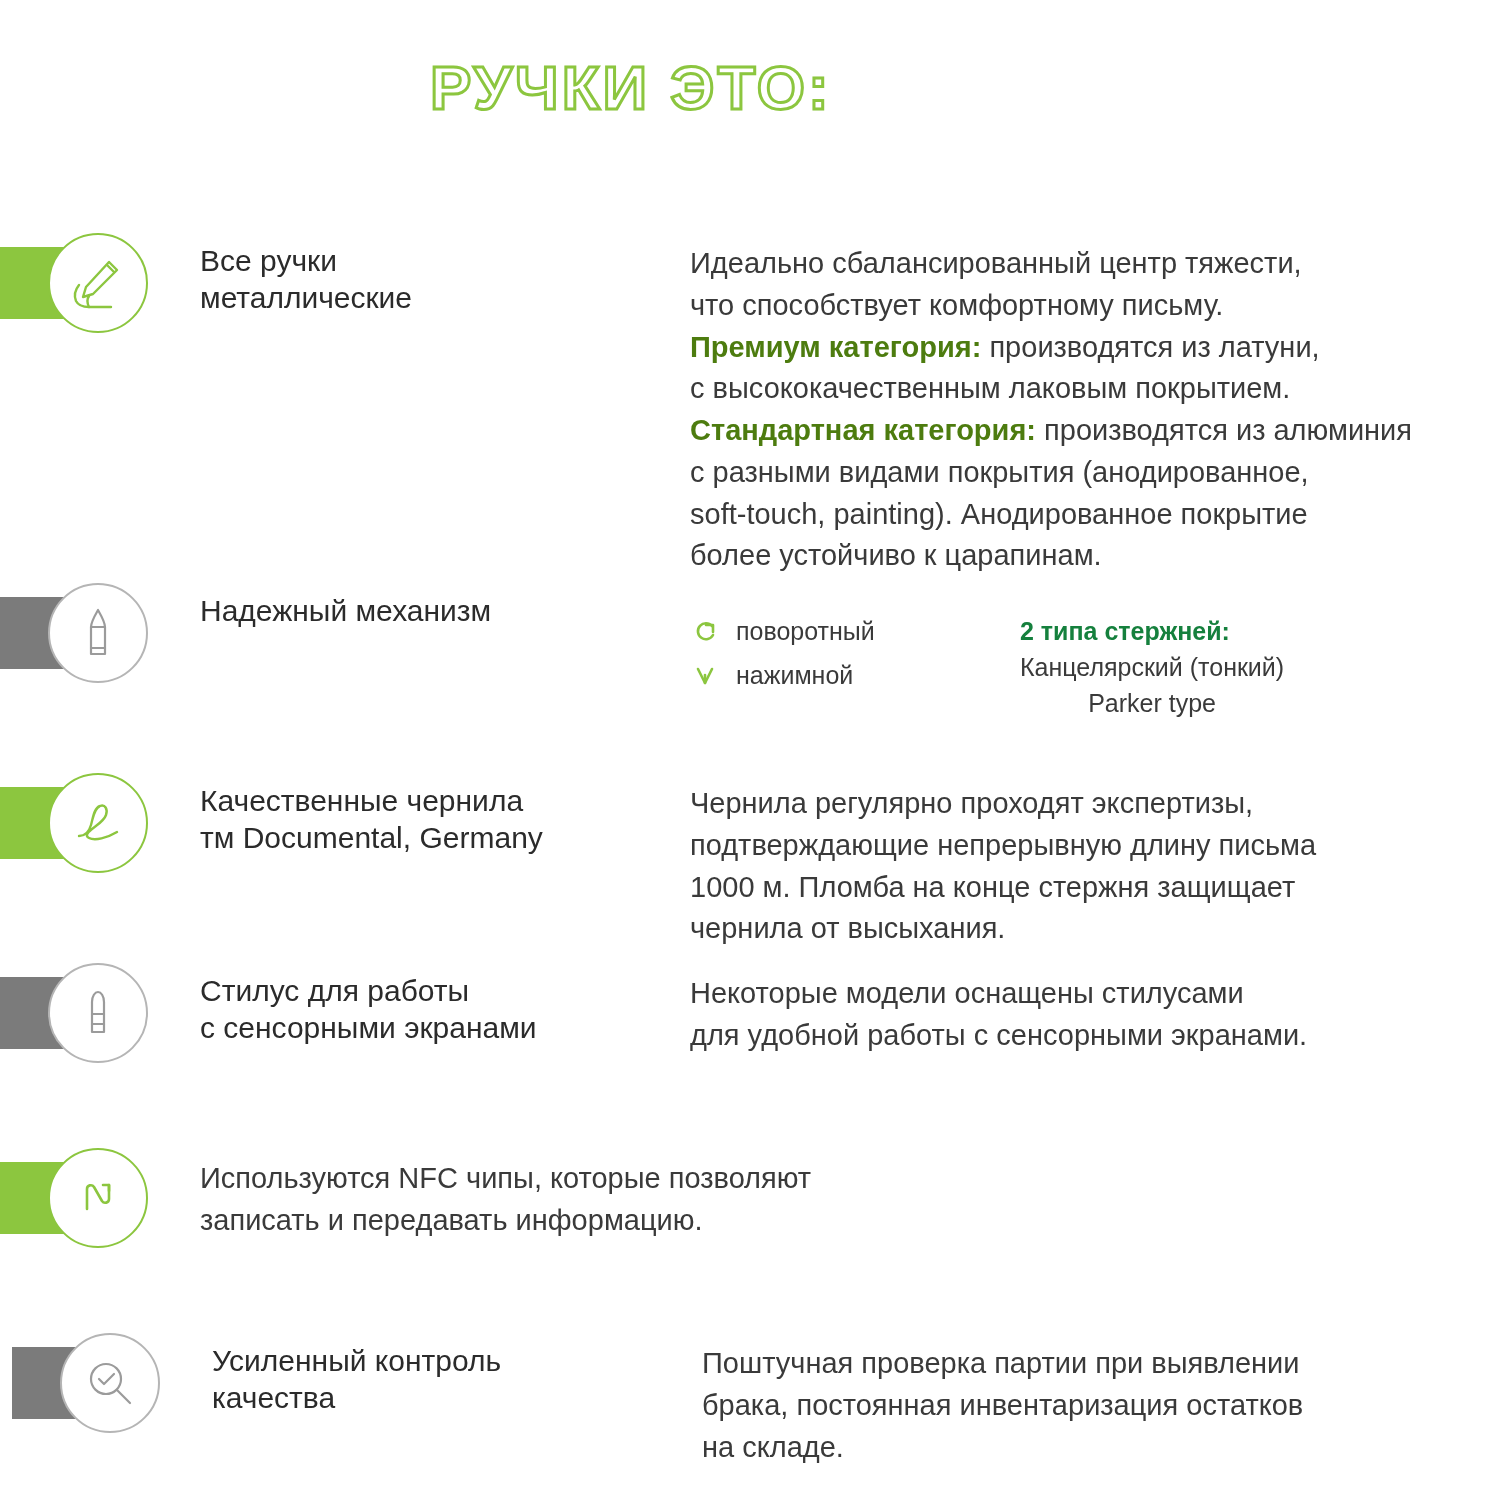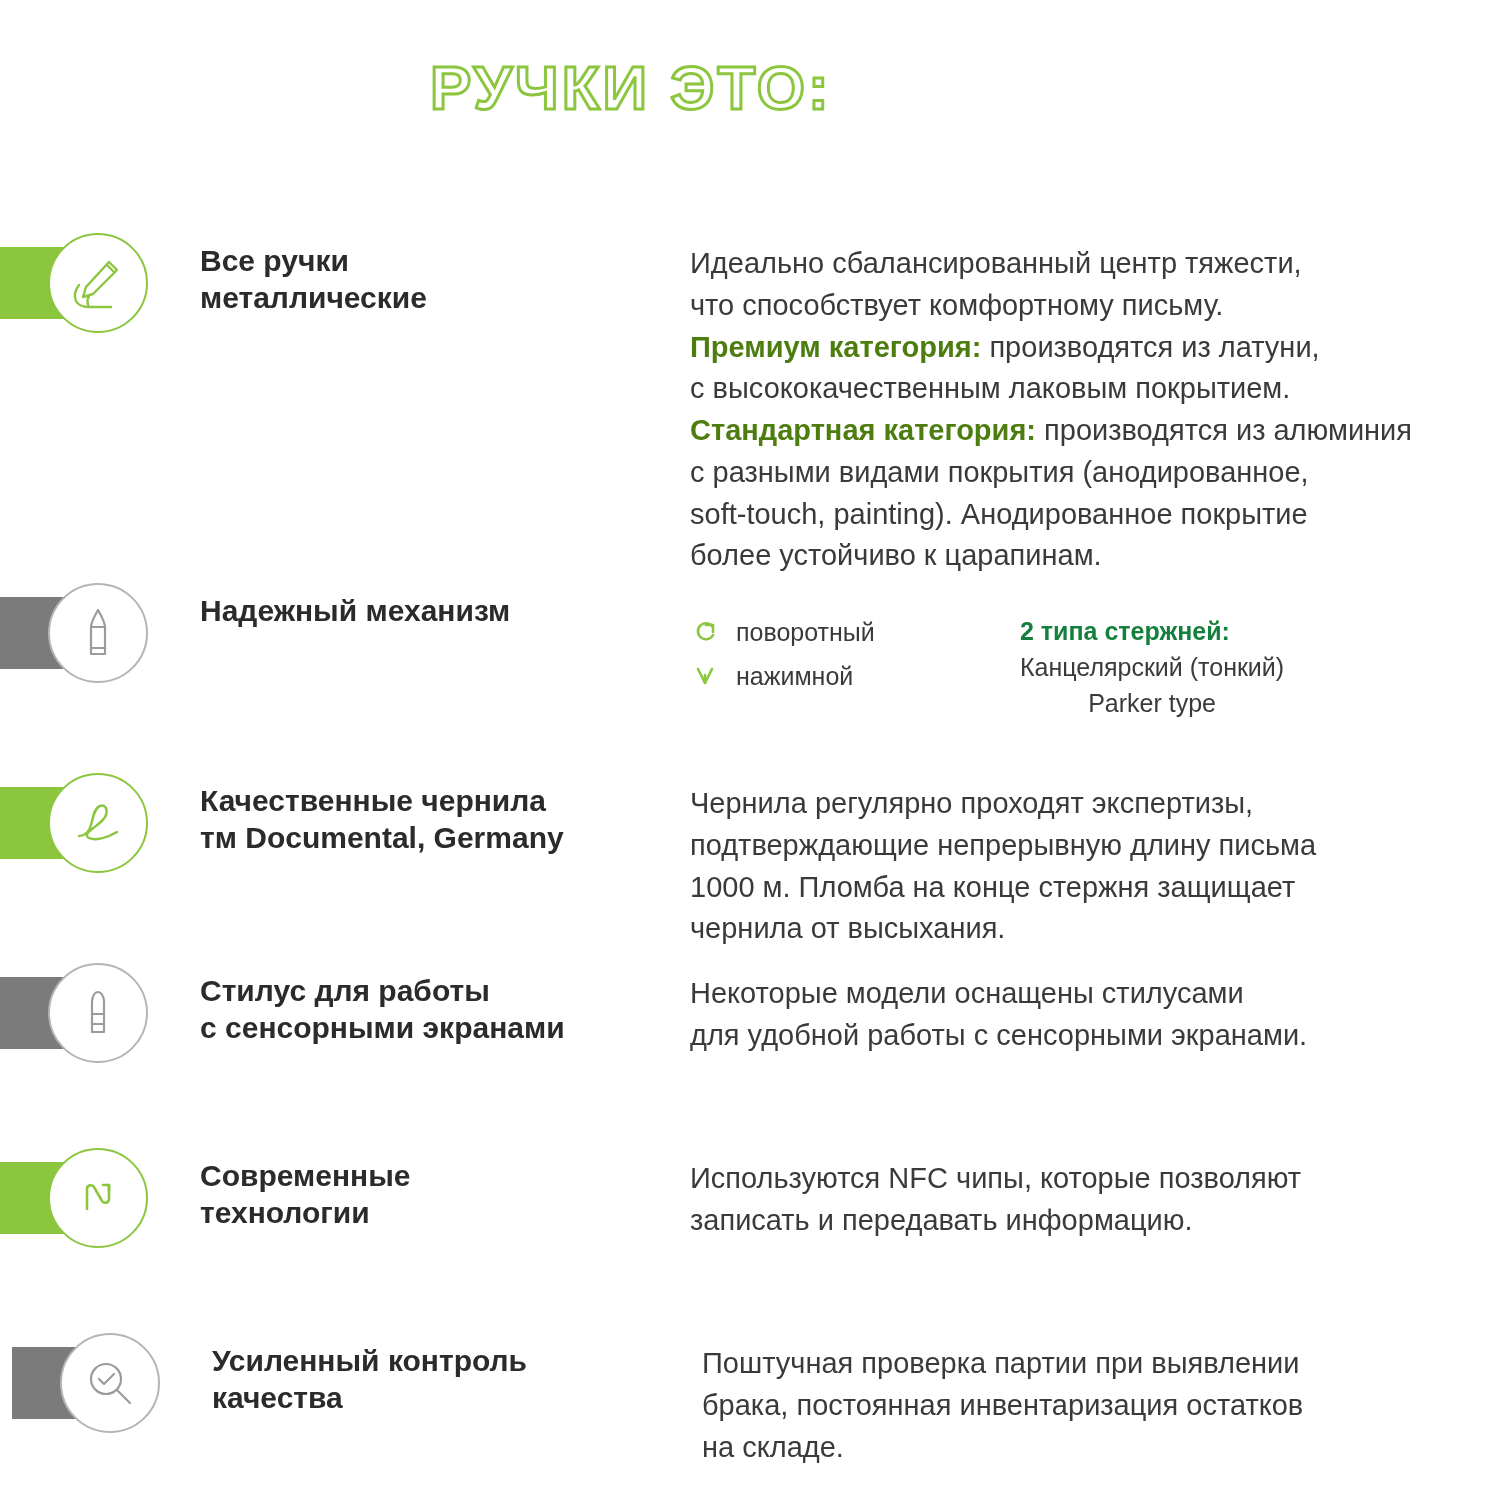--- a/index.html
+++ b/index.html
@@ -110,21 +110,21 @@
   }
   .circle.green { border: 2px solid #8CC63F; }
   .circle.gray  { border: 2px solid #b5b5b5; }
 
   .title-zone {
     flex: 0 0 490px;
     padding-top: 28px;
   }
   .row-title {
     font-size: 30px;
-    font-weight: bold;
+    font-weight: normal;
     line-height: 1.22;
     color: #2b2b2b;
     white-space: pre-line;
   }
   .body-zone {
     flex: 1 1 auto;
     padding-top: 28px;
     padding-right: 60px;
   }
   .body-text {
@@ -136,21 +136,20 @@
   .body-text b { font-weight: bold; color: #4d7c0f; }
 
   
   .mech-wrap {
     display: flex;
     padding-top: 24px;
   }
   .mech-left { flex: 0 0 330px; }
   .mech-item {
     display: flex;
-    align-items: center;
     gap: 16px;
     margin-bottom: 14px;
   }
   .mech-label {
     font-size: 25px;
     color: #3a3a3a;
   }
   .mech-right .mech-head {
     font-size: 25px;
     font-weight: bold;
@@ -291,24 +290,20 @@
   <div class="row" style="height:185px;">
     <div class="icon-zone">
       <div class="bar green"></div>
       <div class="circle green">
         <svg class="svg-icon" width="58" height="58" viewBox="0 0 58 58" fill="none" stroke="#8CC63F" stroke-width="2.6" stroke-linecap="round" stroke-linejoin="round">
           <path d="M18 40 L18 20 C18 16 23 15 25 18 L33 32 C35 35 40 34 40 30 L40 16"></path>
           <path d="M34 16 L40 16 L40 22"></path>
         </svg>
       </div>
     </div>
-    <div class="title-zone">
-      <div class="row-title">Современные
-технологии</div>
-    </div>
     <div class="body-zone">
       <div class="body-text">Используются NFC чипы, которые позволяют
 записать и передавать информацию.</div>
     </div>
   </div>
 
   <div class="row" style="height:185px;padding-left:12px;">
     <div class="icon-zone">
       <div class="bar gray"></div>
       <div class="circle gray">

